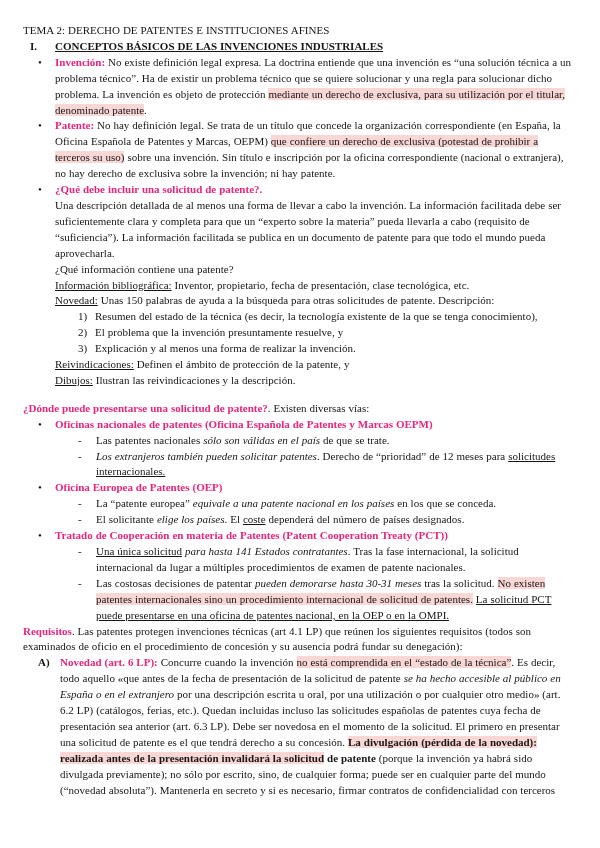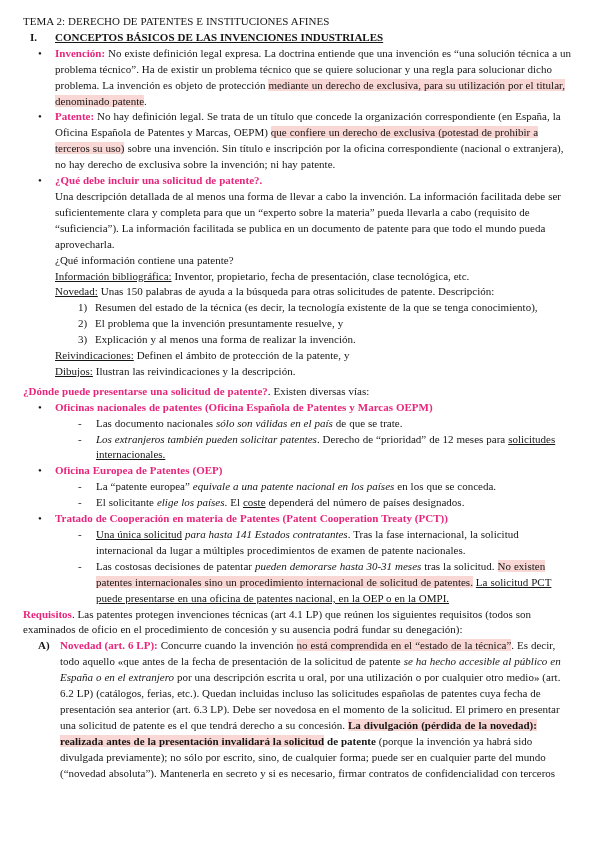--- a/index.html
+++ b/index.html
@@ -13,21 +13,21 @@
     overflow: hidden;
     font-family: "Liberation Serif", "DejaVu Serif", serif;
     font-size: 11px;
     line-height: 15.9px;
     color: var(--fg, #161616);
   }
   .page {
     box-sizing: border-box;
     width: 600px;
     height: 848px;
-    padding: 14px 25px 10px 23px;
+    padding: 23px 25px 10px 23px;
   }
   .row {
     position: relative;
     text-align: left;
     word-spacing: 0.2px;
   }
   .row .marker {
     position: absolute;
     top: 0;
   }
@@ -46,21 +46,21 @@
   .num { padding-left: 72px; }
   .num .marker { left: 55px; }
   
   .dash { padding-left: 73px; }
   .dash .marker { left: 55px; }
   
   .p0 { padding-left: 0; }
   
   .iA { padding-left: 37px; }
   .iA .marker { left: 15px; font-weight: bold; }
-  .gap { margin-top: 4px; }
+  .gap { margin-top: 12px; }
   
   .s-pb { color: var(--pink, #e8257c); font-weight: bold; }
   .s-hl { background: var(--hl, #f8d7d5); }
   .s-b  { font-weight: bold; text-align: right; }
   .s-bhl{ font-weight: bold; background: var(--hl, #f8d7d5); }
   .s-i  { font-style: italic; }
   .s-u  { text-decoration: underline; }
 </style>
 </head>
 <body style="background: rgb(255, 255, 255);">
@@ -76,21 +76,21 @@
       <div class="row t1"><span class="content"><span>¿Qué información contiene una patente?</span></span></div>
       <div class="row t1"><span class="content"><span class="s-u">Información bibliográfica:</span><span> Inventor, propietario, fecha de presentación, clase tecnológica, etc.</span></span></div>
       <div class="row t1"><span class="content"><span class="s-u">Novedad:</span><span> Unas 150 palabras de ayuda a la búsqueda para otras solicitudes de patente. Descripción:</span></span></div>
       <div class="row num"><span class="marker">1)</span><span class="content"><span>Resumen del estado de la técnica (es decir, la tecnología existente de la que se tenga conocimiento),</span></span></div>
       <div class="row num"><span class="marker">2)</span><span class="content"><span>El problema que la invención presuntamente resuelve, y</span></span></div>
       <div class="row num"><span class="marker">3)</span><span class="content"><span>Explicación y al menos una forma de realizar la invención.</span></span></div>
       <div class="row t1"><span class="content"><span class="s-u">Reivindicaciones:</span><span> Definen el ámbito de protección de la patente, y</span></span></div>
       <div class="row t1"><span class="content"><span class="s-u">Dibujos:</span><span> Ilustran las reivindicaciones y la descripción.</span></span></div>
       <div class="row p0 gap"><span class="content"><span class="s-pb">¿Dónde puede presentarse una solicitud de patente?</span><span>. Existen diversas vías:</span></span></div>
       <div class="row b1"><span class="marker">•</span><span class="content"><span class="s-pb">Oficinas nacionales de patentes (Oficina Española de Patentes y Marcas OEPM)</span></span></div>
-      <div class="row dash"><span class="marker">-</span><span class="content"><span>Las documento nacionales </span><span class="s-i">sólo son válidas en el país</span><span> de que se trate.</span></span></div>
+      <div class="row dash"><span class="marker">-</span><span class="content"><span>Las patentes nacionales </span><span class="s-i">sólo son válidas en el país</span><span> de que se trate.</span></span></div>
       <div class="row dash"><span class="marker">-</span><span class="content"><span class="s-i">Los extranjeros también pueden solicitar patentes</span><span>. Derecho de “prioridad” de 12 meses para </span><span class="s-u">solicitudes internacionales.</span></span></div>
       <div class="row b1"><span class="marker">•</span><span class="content"><span class="s-pb">Oficina Europea de Patentes (OEP)</span></span></div>
       <div class="row dash"><span class="marker">-</span><span class="content"><span>La “patente europea” </span><span class="s-i">equivale a una patente nacional en los países</span><span> en los que se conceda.</span></span></div>
       <div class="row dash"><span class="marker">-</span><span class="content"><span>El solicitante </span><span class="s-i">elige los países</span><span>. El </span><span class="s-u">coste</span><span> dependerá del número de países designados.</span></span></div>
       <div class="row b1"><span class="marker">•</span><span class="content"><span class="s-pb">Tratado de Cooperación en materia de Patentes (Patent Cooperation Treaty (PCT))</span></span></div>
       <div class="row dash"><span class="marker">-</span><span class="content"><span class="s-u">Una única solicitud</span><span> </span><span class="s-i">para hasta 141 Estados contratantes</span><span>. Tras la fase internacional, la solicitud internacional da lugar a múltiples procedimientos de examen de patente nacionales.</span></span></div>
       <div class="row dash"><span class="marker">-</span><span class="content"><span>Las costosas decisiones de patentar </span><span class="s-i">pueden demorarse hasta 30-31 meses</span><span> tras la solicitud. </span><span class="s-hl">No existen patentes internacionales sino un procedimiento internacional de solicitud de patentes.</span><span> </span><span class="s-u">La solicitud PCT puede presentarse en una oficina de patentes nacional, en la OEP o en la OMPI.</span></span></div>
       <div class="row p0"><span class="content"><span class="s-pb">Requisitos</span><span>. Las patentes protegen invenciones técnicas (art 4.1 LP) que reúnen los siguientes requisitos (todos son examinados de oficio en el procedimiento de concesión y su ausencia podrá fundar su denegación):</span></span></div>
       <div class="row iA"><span class="marker">A)</span><span class="content"><span class="s-pb">Novedad (art. 6 LP):</span><span> Concurre cuando la invención </span><span class="s-hl">no está comprendida en el “estado de la técnica”</span><span>. Es decir, todo aquello «que antes de la fecha de presentación de la solicitud de patente </span><span class="s-i">se ha hecho accesible al público en España o en el extranjero</span><span> por una descripción escrita u oral, por una utilización o por cualquier otro medio» (art. 6.2 LP) (catálogos, ferias, etc.). Quedan incluidas incluso las solicitudes españolas de patentes cuya fecha de presentación sea anterior (art. 6.3 LP). Debe ser novedosa en el momento de la solicitud. El primero en presentar una solicitud de patente es el que tendrá derecho a su concesión. </span><span class="s-bhl">La divulgación (pérdida de la novedad): realizada antes de la presentación invalidará la solicitud</span><span> </span><span class="s-b">de patente</span><span> (porque la invención ya habrá sido divulgada previamente); no sólo por escrito, sino, de cualquier forma; puede ser en cualquier parte del mundo (“novedad absoluta”). Mantenerla en secreto y si es necesario, firmar contratos de confidencialidad con terceros</span></span></div>
     </div>

